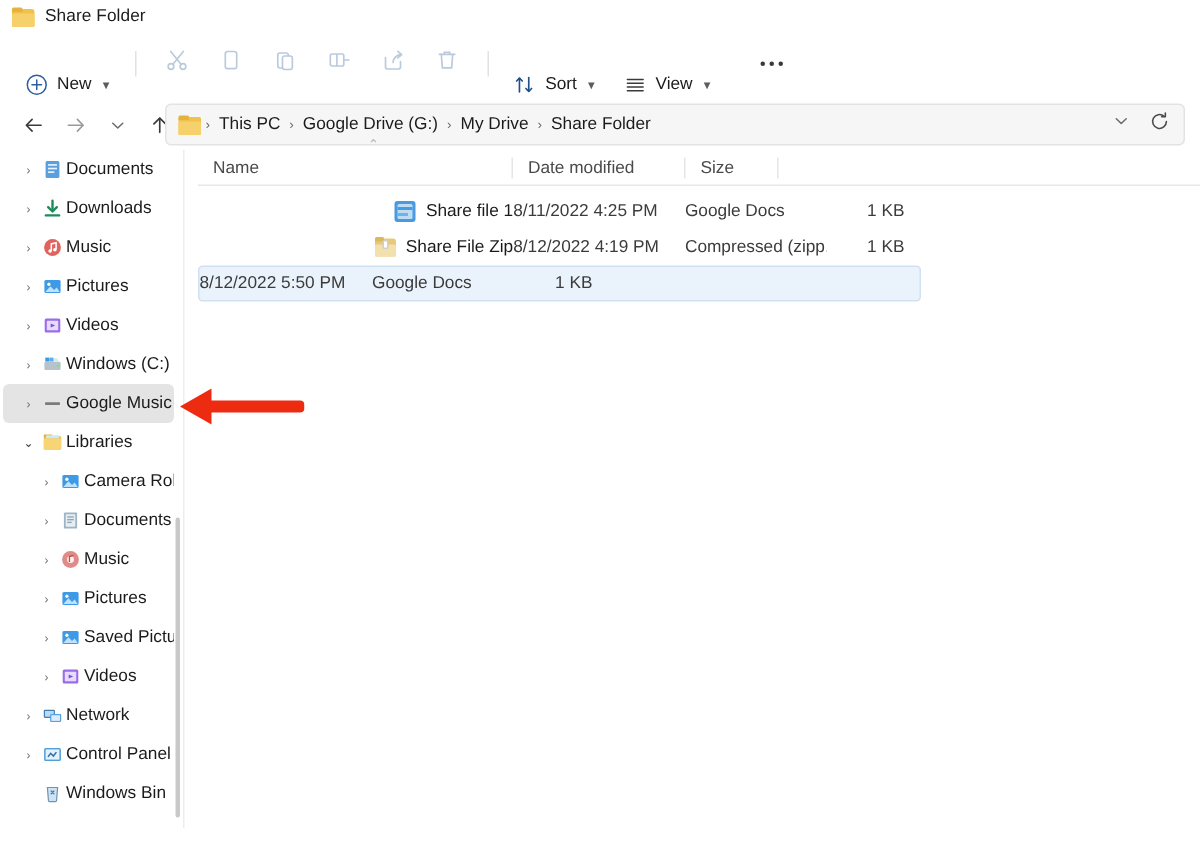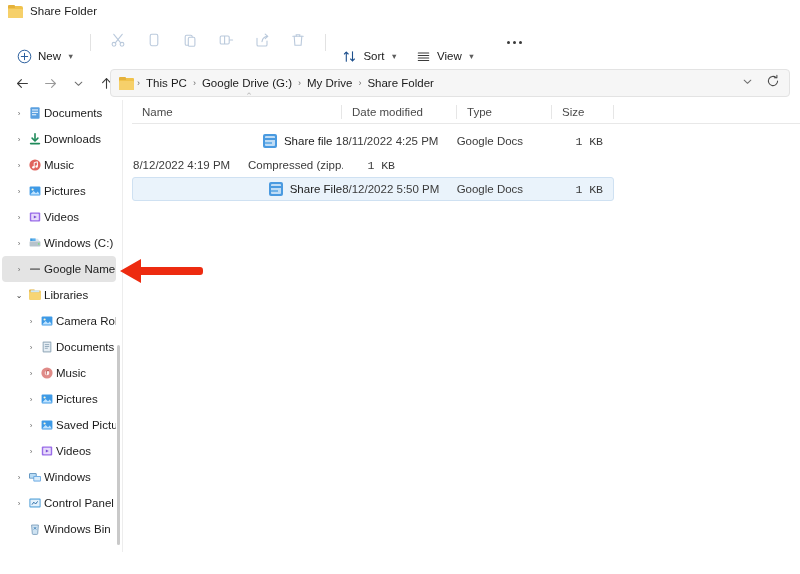--- a/index.html
+++ b/index.html
@@ -143,21 +143,21 @@
     font-size: 9px; color: #b9b9b9; line-height: 1;
   }
   .row {
     height: 24px; display: flex; align-items: center; cursor: default;
     border: 1px solid transparent; border-radius: 3px;
   }
   .row.selected { background: #eaf3fb; border: 1px solid #cfe1f2; }
   .cell { font-size: 11.5px; color: #1b1b1b; white-space: nowrap; overflow: hidden; justify-content: flex-end; }
   .cell.name { display: flex; align-items: center; gap: 7px; padding-left: 8px; }
   .cell.dim { color: #3b3b3b; }
-  .cell.size { text-align: right; padding-right: 10px; color: #3b3b3b; font-family: Liberation Mono, monospace; }
+  .cell.size { text-align: right; padding-right: 10px; color: #3b3b3b; }
 
   
   .fi { width: 14px; height: 14px; position: relative; flex: none; }
   .fi-doc .sheet { position:absolute; left:0; top:0; width:14px; height:14px; background:#4a9ae0; border-radius:2px; }
   .fi-doc .inner { position:absolute; left:2px; top:2px; width:10px; height:10px; background:#bfdcf5; border-radius:1px; }
   .fi-doc .bar1  { position:absolute; left:2px; top:4px; width:10px; height:2px; background:#4a9ae0; }
   .fi-doc .bar2  { position:absolute; left:2px; top:8px; width:7px;  height:2px; background:#6fb2e8; }
   .fi-zip .back  { position:absolute; left:0; top:1px; width:14px; height:12px; background:#e8c97a; border-radius:1px 2px 1px 1px; }
   .fi-zip .tab   { position:absolute; left:0; top:0;   width:6px;  height:3px;  background:#dcb85f; border-radius:1px 1px 0 0; }
   .fi-zip .front { position:absolute; left:0; top:5px; width:14px; height:8px;  background:#f2e0ad; border-radius:1px; }
@@ -463,21 +463,21 @@
       <span class="nav-label">Windows (C:)</span>
     </div>
 
     <div class="nav-item indent1 selected">
       <span class="nav-chev">›</span>
       <span class="nav-ico">
         <svg width="14" height="14" viewBox="0 0 14 14">
           <rect x="2" y="6.2" width="10" height="1.8" rx=".5" fill="#7b7b7b"></rect>
         </svg>
       </span>
-      <span class="nav-label">Google Name</span>
+      <span class="nav-label">Google Music</span>
     </div>
 
     <div class="nav-item">
       <span class="nav-chev down">⌄</span>
       <span class="nav-ico">
         <svg width="14" height="14" viewBox="0 0 14 14">
           <rect x="1.2" y="2.6" width="11.6" height="9.2" rx="1" fill="#f0c24b"></rect>
           <rect x="1.2" y="1.6" width="5.6" height="2" rx=".6" fill="#e0ae36"></rect>
           <rect x="1.2" y="4.4" width="11.6" height="7.4" rx="1" fill="#f7d574"></rect>
           <rect x="2.6" y="2.2" width="8.8" height="2" rx=".5" fill="#cfe8f7"></rect>
@@ -563,21 +563,21 @@
     <div class="nav-item">
       <span class="nav-chev">›</span>
       <span class="nav-ico">
         <svg width="14" height="14" viewBox="0 0 14 14">
           <rect x="1.2" y="3.2" width="7.4" height="5.4" rx=".7" fill="#3f7fb5"></rect>
           <rect x="2" y="4" width="5.8" height="3.8" fill="#b9dcf5"></rect>
           <rect x="5.4" y="6" width="7.4" height="5.4" rx=".7" fill="#5aa0e0"></rect>
           <rect x="6.2" y="6.8" width="5.8" height="3.8" fill="#d8ecfb"></rect>
         </svg>
       </span>
-      <span class="nav-label">Windows</span>
+      <span class="nav-label">Network</span>
     </div>
 
     <div class="nav-item">
       <span class="nav-chev">›</span>
       <span class="nav-ico">
         <svg width="14" height="14" viewBox="0 0 14 14">
           <rect x="1.4" y="2.6" width="11.2" height="8.8" rx="1" fill="#4f9fd8"></rect>
           <rect x="2.4" y="3.6" width="9.2" height="6.8" fill="#e4f1fb"></rect>
           <path d="M4 8.6 L5.8 6.2 L7.6 8 L9.6 5.4" fill="none" stroke="#2d6fa8" stroke-width="1"></path>
         </svg>
@@ -603,24 +603,20 @@
   <div id="filearea">
 
     <div id="colheaders">
       <div class="colh" style="width:210px">
         <span class="colh-inner">Name</span>
         <span class="sort-caret">⌃</span>
         <span class="vline"></span>
       </div>
       <div class="colh" style="width:115px">
         <span class="colh-inner">Date modified</span>
-        <span class="vline"></span>
-      </div>
-      <div class="colh" style="width:95px">
-        <span class="colh-inner">Type</span>
         <span class="vline"></span>
       </div>
       <div class="colh" style="width:62px">
         <span class="colh-inner">Size</span>
         <span class="vline"></span>
       </div>
     </div>
 
     <div style="padding-top:5px;">
 
@@ -633,35 +629,35 @@
               <span class="bar2"></span>
           </span>
           <span>Share file 1</span>
         </div>
         <div class="cell dim" style="width:115px">8/11/2022 4:25 PM</div>
         <div class="cell dim" style="width:95px">Google Docs</div>
         <div class="cell size" style="width:62px">1 KB</div>
       </div>
 
       <div class="row" style="width:482px">
+        <div class="cell name" style="width:210px">
+          <span class="fi fi-zip">
+            <span class="back"></span>
+              <span class="tab"></span>
+              <span class="front"></span>
+              <span class="z"></span>
+          </span>
+          <span>Share File Zip</span>
+        </div>
         <div class="cell dim" style="width:115px">8/12/2022 4:19 PM</div>
         <div class="cell dim" style="width:95px">Compressed (zipp...</div>
         <div class="cell size" style="width:62px">1 KB</div>
       </div>
 
       <div class="row selected" style="width:482px">
-        <div class="cell name" style="width:210px">
-          <span class="fi fi-doc">
-            <span class="sheet"></span>
-              <span class="inner"></span>
-              <span class="bar1"></span>
-              <span class="bar2"></span>
-          </span>
-          <span>Share File</span>
-        </div>
         <div class="cell dim" style="width:115px">8/12/2022 5:50 PM</div>
         <div class="cell dim" style="width:95px">Google Docs</div>
         <div class="cell size" style="width:62px">1 KB</div>
       </div>
 
     </div>
   </div>
 
 
   <div id="annotation-arrow">

